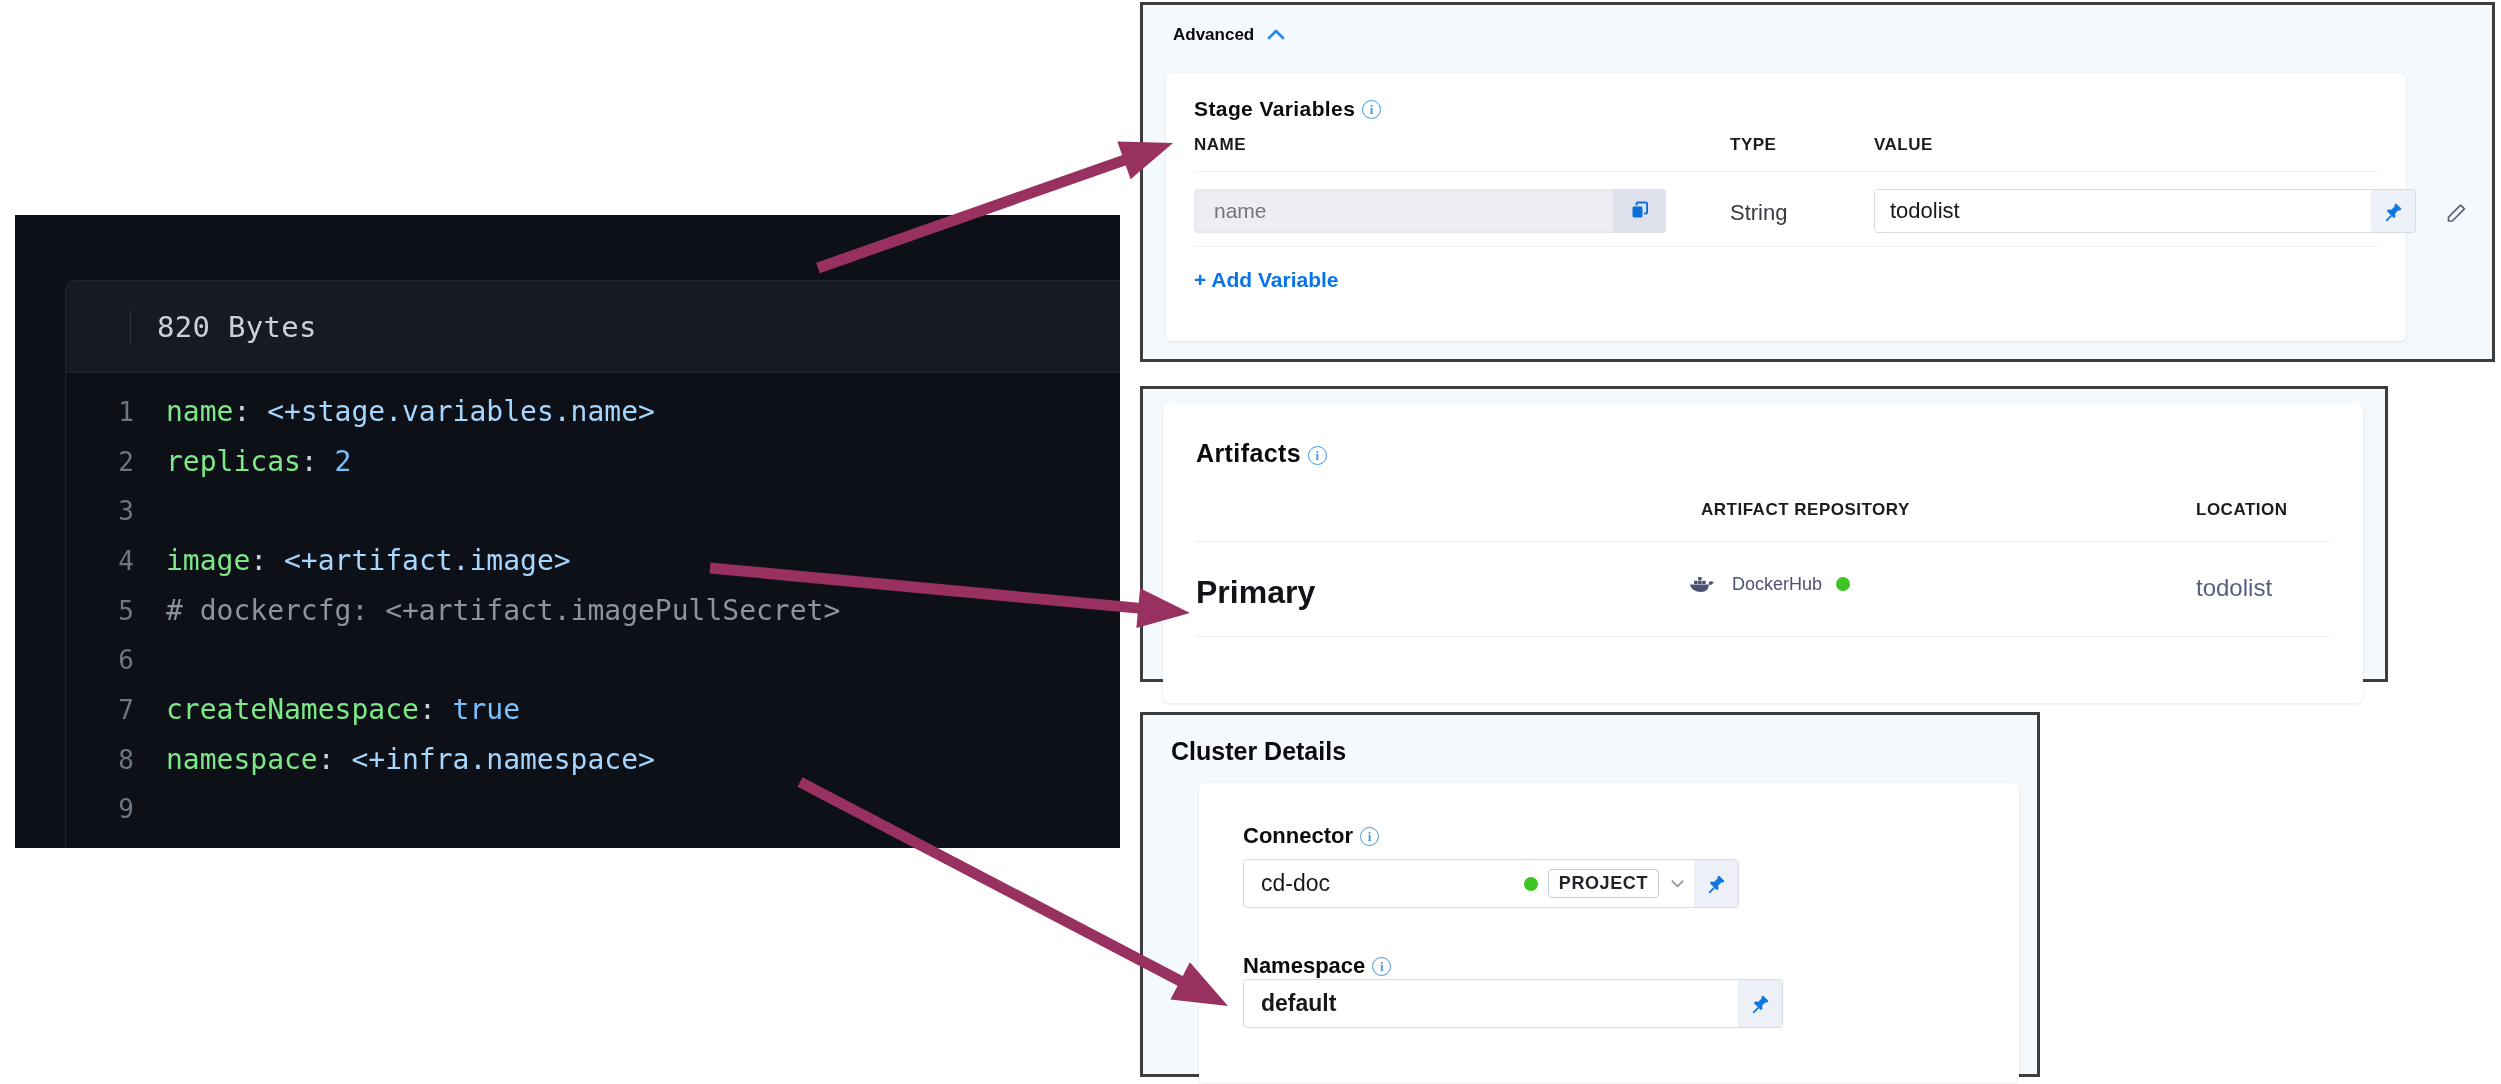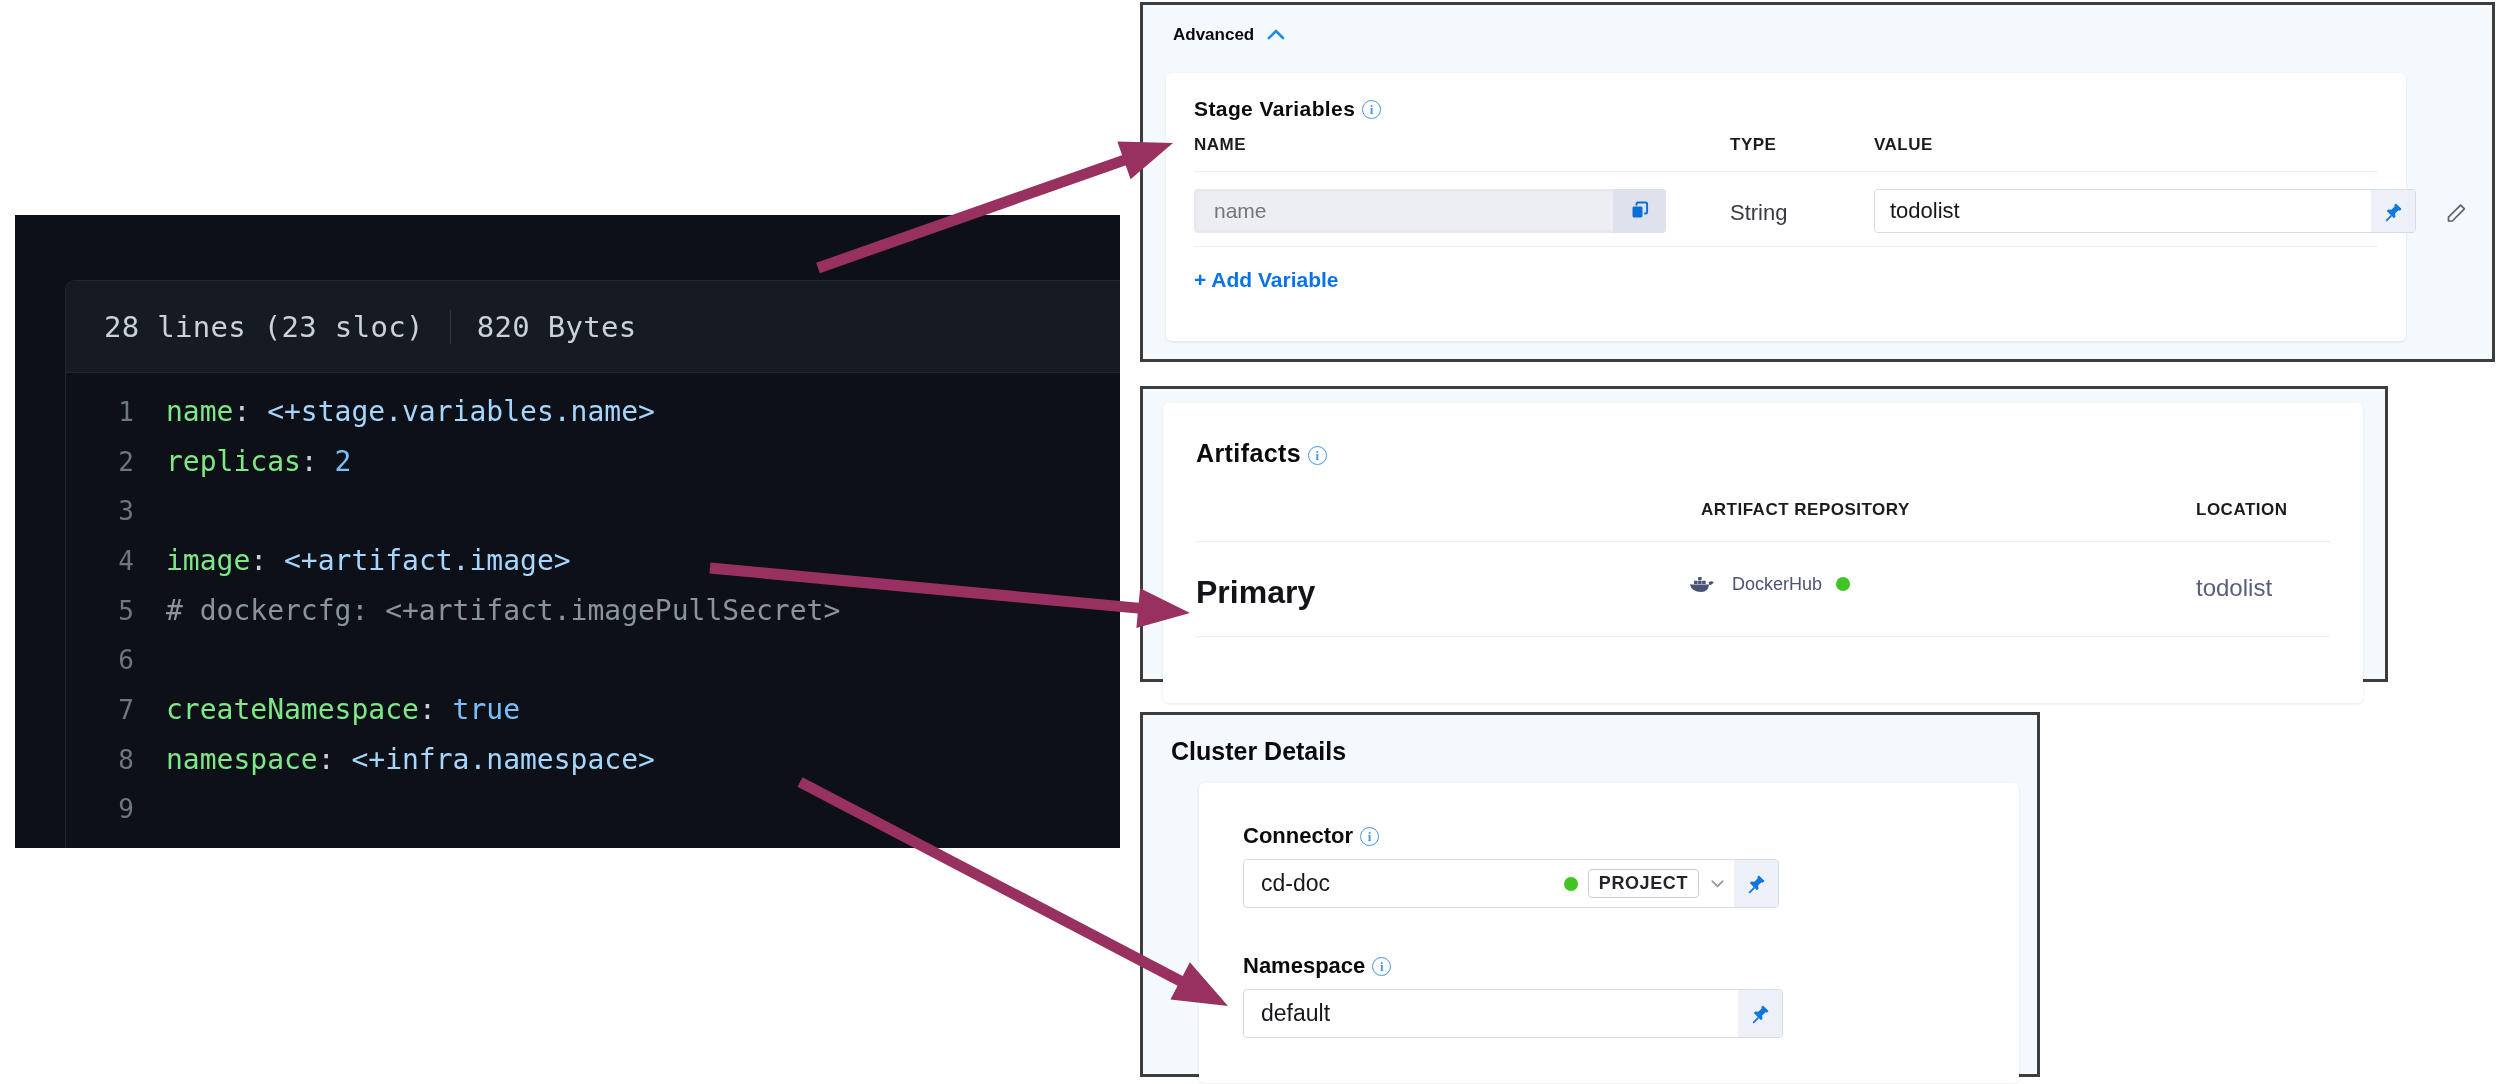--- a/index.html
+++ b/index.html
@@ -217,21 +217,21 @@
   #panel-cluster { left: 1140px; top: 712px; width: 900px; height: 365px; }
   .cl-title { position: absolute; left: 28px; top: 22px; font-size: 25px; font-weight: bold; color: #0b0b0d; }
   .cl-card { position: absolute; left: 56px; top: 68px; width: 820px; height: 300px; }
   .cl-f-label {
     font-size: 22px; font-weight: bold; color: #0b0b0d;
     display: flex; align-items: center;
   }
   .conn-label { position: absolute; left: 44px; top: 40px; }
   .conn-field {
     position: absolute; left: 44px; top: 76px;
-    width: 536px; height: 49px;
+    width: 496px; height: 49px;
     background: #fff;
     border: 1px solid #d6dae4;
     border-radius: 4px;
     display: flex; align-items: stretch;
     overflow: hidden;
   }
   .conn-field .ctext {
     flex: 1; display: flex; align-items: center;
     padding-left: 17px; font-size: 23px; color: #17181c;
   }
@@ -241,27 +241,28 @@
     border-radius: 4px;
     padding: 3px 10px;
     font-size: 18px;
     font-weight: bold;
     letter-spacing: .6px;
     color: #22242b;
   }
   .chev-dn { width: 17px; height: 17px; opacity: .6; }
   .ns-label { position: absolute; left: 44px; top: 170px; }
   .ns-field {
-    position: absolute; left: 44px; top: 206px;
+    position: absolute; left: 44px; top: 196px;
     width: 540px; height: 49px;
     background: #fff;
     border: 1px solid #d6dae4;
     border-radius: 4px;
     display: flex; align-items: stretch;
     overflow: hidden;
+    font-weight: bold;
   }
   .ns-field .ctext {
     flex: 1; display: flex; align-items: center;
     padding-left: 17px; font-size: 23px; color: #17181c;
   }
 
   
   .arrow-layer {
     position: absolute; left: 0; top: 0;
     width: 2501px; height: 1084px;
@@ -269,21 +270,20 @@
   }
 </style>
 </head>
 <body>
 
 <div class="stage">
 
   <div class="code-wrap">
     <div class="code-card">
       <div class="code-head">
-        <span>28 lines (23 sloc)</span>
         <span class="divider"></span>
         <span>820 Bytes</span>
       </div>
       <div class="code-body" id="code-body"><div class="code-line"><span class="ln">1</span><span class="ct"><span class="k-key">name</span><span class="k-punc">: </span><span class="k-expr">&lt;+stage.variables.name&gt;</span></span></div><div class="code-line"><span class="ln">2</span><span class="ct"><span class="k-key">replicas</span><span class="k-punc">: </span><span class="k-num">2</span></span></div><div class="code-line"><span class="ln">3</span><span class="ct"></span></div><div class="code-line"><span class="ln">4</span><span class="ct"><span class="k-key">image</span><span class="k-punc">: </span><span class="k-expr">&lt;+artifact.image&gt;</span></span></div><div class="code-line"><span class="ln">5</span><span class="ct"><span class="k-com"># dockercfg: &lt;+artifact.imagePullSecret&gt;</span></span></div><div class="code-line"><span class="ln">6</span><span class="ct"></span></div><div class="code-line"><span class="ln">7</span><span class="ct"><span class="k-key">createNamespace</span><span class="k-punc">: </span><span class="k-bool">true</span></span></div><div class="code-line"><span class="ln">8</span><span class="ct"><span class="k-key">namespace</span><span class="k-punc">: </span><span class="k-expr">&lt;+infra.namespace&gt;</span></span></div><div class="code-line"><span class="ln">9</span><span class="ct"></span></div></div>
     </div>
   </div>
 
   <div class="panel" id="panel-advanced">
     <div class="adv-title">
       <span>Advanced</span>

